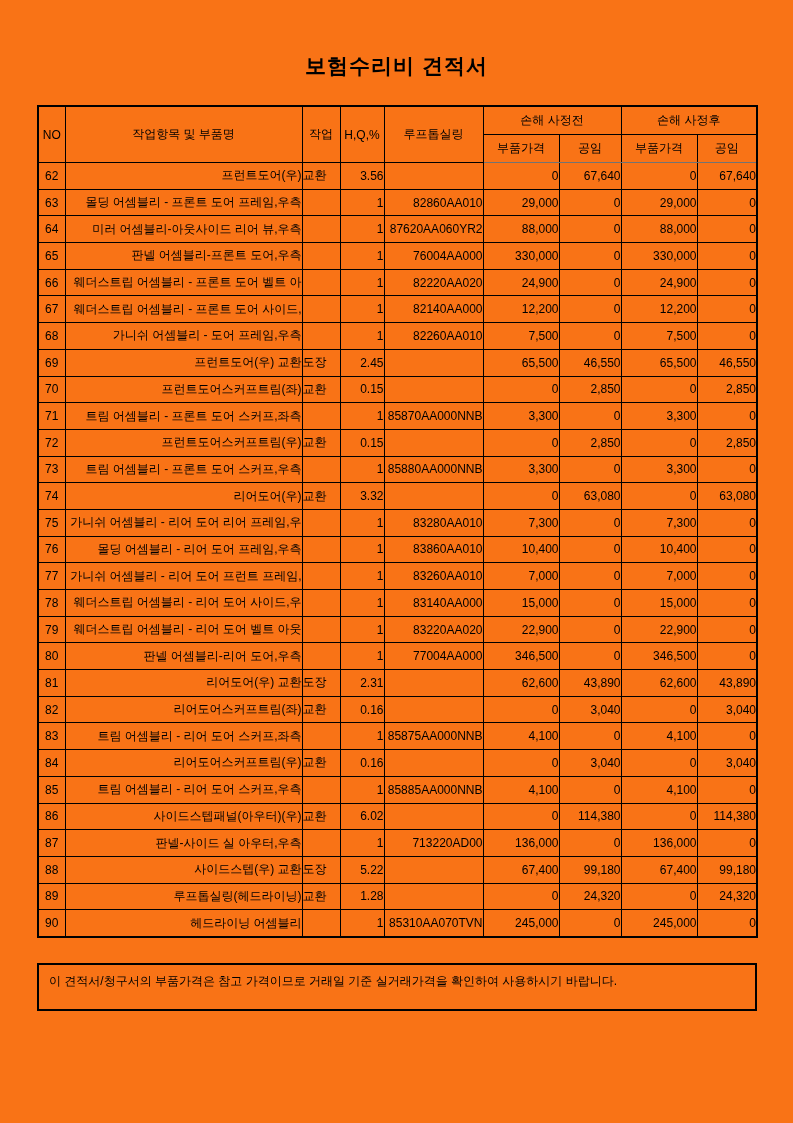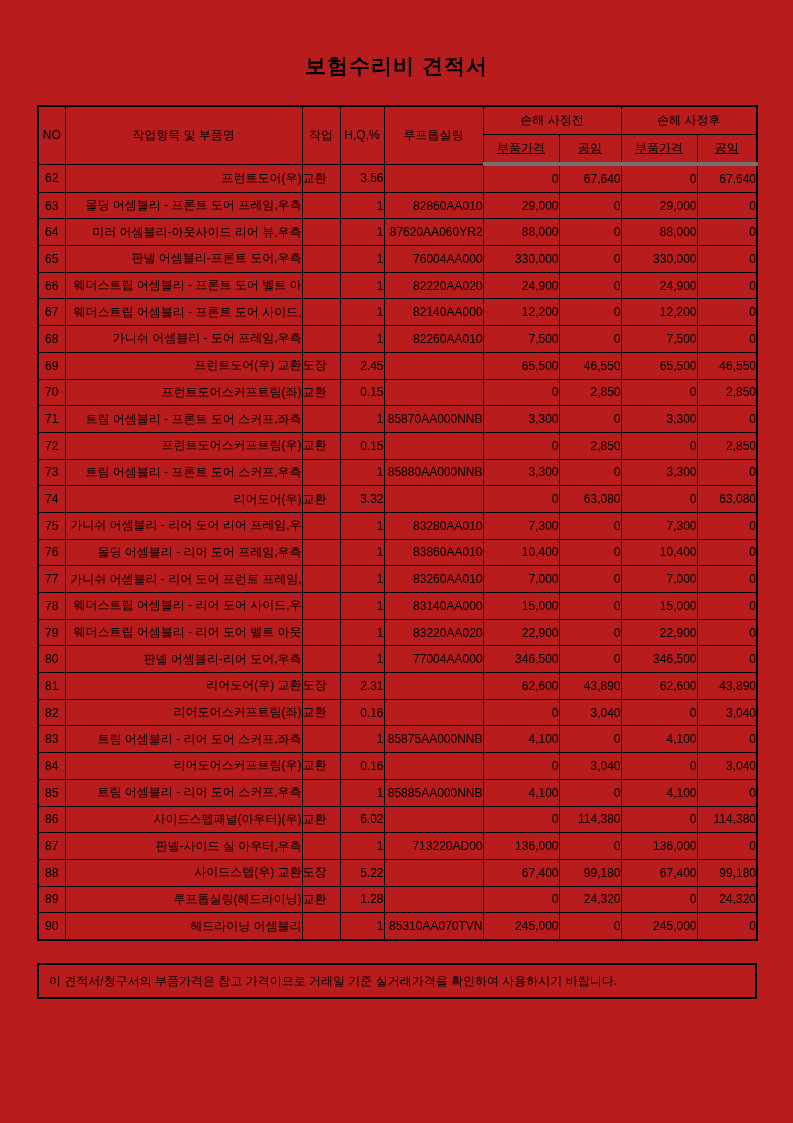--- a/index.html
+++ b/index.html
@@ -1,20 +1,20 @@
 <!DOCTYPE html>
 <html><head>
 <meta charset="utf-8">
 <style>
   html,body { margin:0; padding:0; background:#e8e8e8; }
   .doc {
     position:relative;
     width:793px; height:1123px;
     margin:0 auto;
-    background:#b91c1c;
+    background:#f97316;
     color:#000;
     font-family:"Liberation Sans","DejaVu Sans",sans-serif;
     overflow:hidden;
   }
   .title {
     position:absolute; top:52px; left:0; width:100%;
     text-align:center;
     font-size:21px; font-weight:bold; letter-spacing:1px;
   }
   table.est {
@@ -28,40 +28,40 @@
     font-size:12px;
     padding:0;
     overflow:hidden;
     white-space:nowrap;
   }
   thead th {
     font-weight:normal;
     text-align:center;
     height:27px;
   }
-  thead tr.sub th { border-bottom:4px solid #737373;text-decoration:underline; }
+  thead tr.sub th { border-bottom:1px solid #737373; }
   tbody td { height:25.7px; }
   .col-no   { width:27px; }
   .col-item { width:237px; }
   .col-work { width:38px; }
   .col-hq   { width:44px; }
   .col-code { width:99px; }
   .col-p1   { width:76px; }
   .col-l1   { width:62px; }
   .col-p2   { width:76px; }
   .col-l2   { width:60px; }
   td.c-no   { text-align:center; }
   td.c-item { text-align:right; padding-left:13px; }
   td.c-work { text-align:left; }
   td.c-hq   { text-align:right; padding-right:5px; }
   td.c-code { text-align:right; padding-left:5px; }
   td.c-money{ text-align:right; padding-right:8px; }
   .notice {
     position:absolute; left:37px; top:963px;
-    width:720px; height:36px;
+    width:720px; height:48px;
     border:2px solid #000;
     box-sizing:border-box;
   }
   .notice p { margin:0; padding:8px 10px 0 10px; font-size:12px; }
   .brand {
     position:absolute; top:1018px; left:0; width:100%;
     text-align:center; font-size:15px; font-weight:bold;
   }
   .page-no {
     position:absolute; top:1046px; left:0; width:100%;

